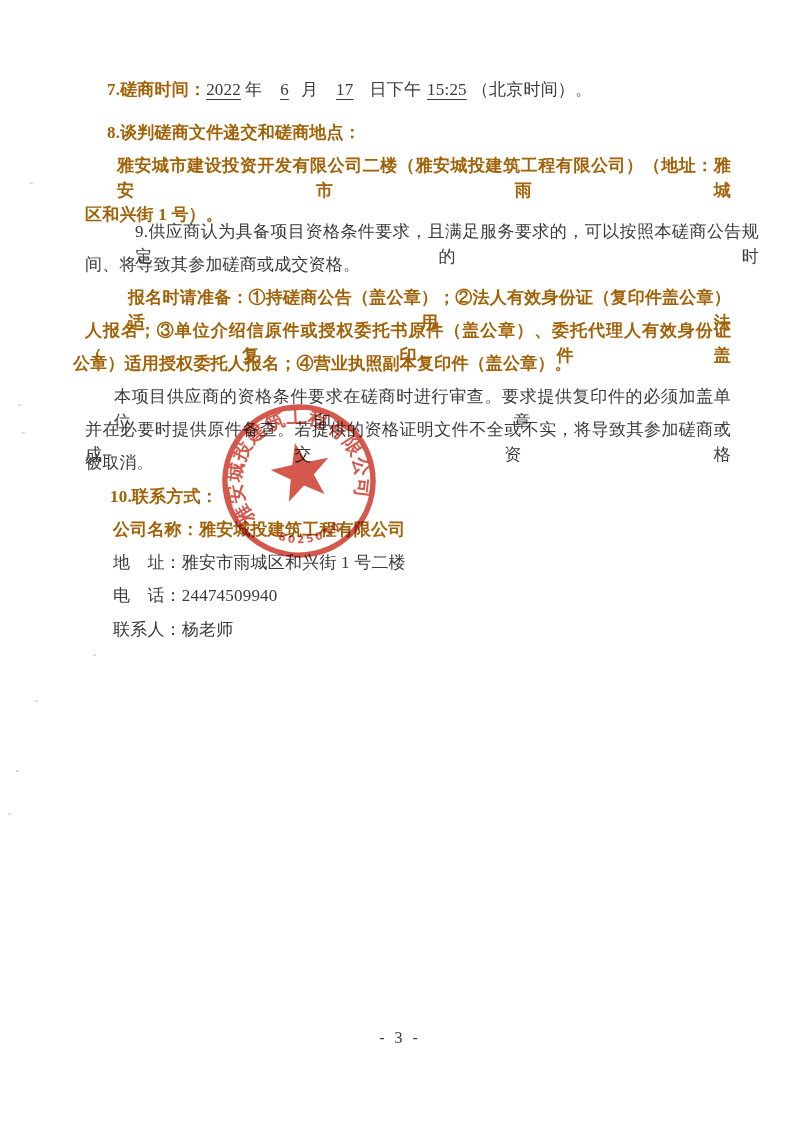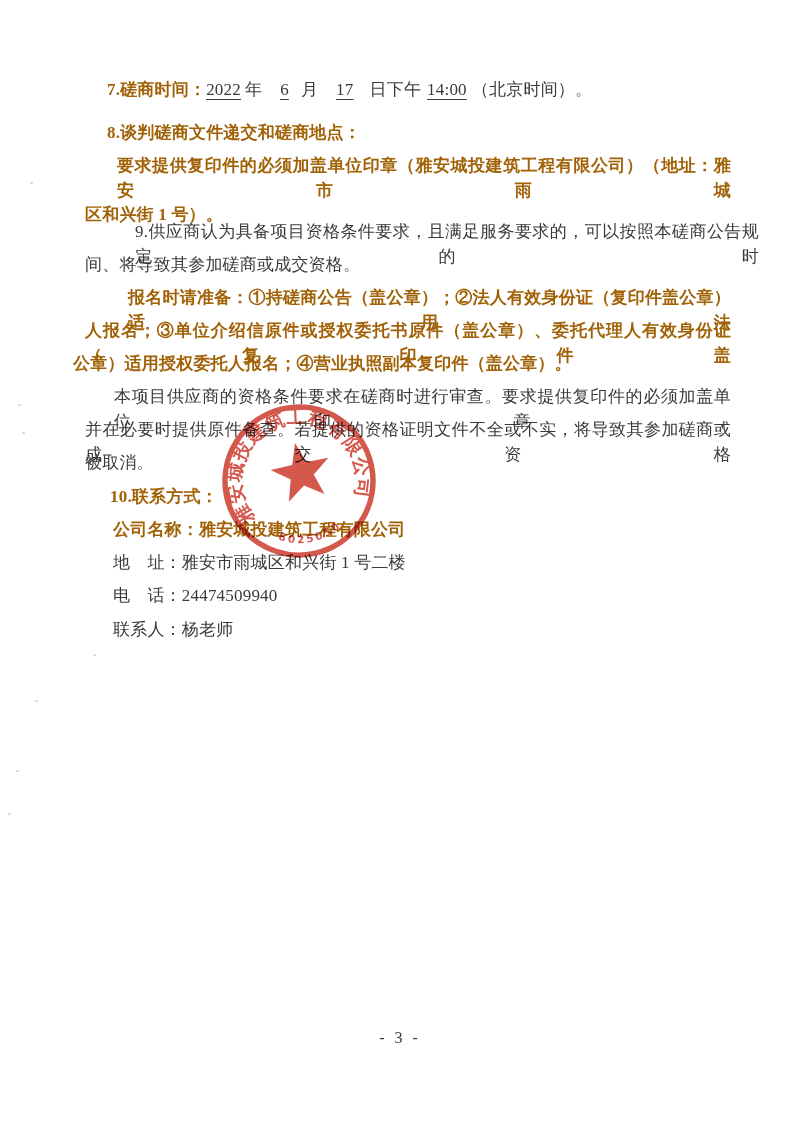--- a/index.html
+++ b/index.html
@@ -59,25 +59,25 @@
     opacity:0.55;
     border-radius:1px;
   }
 </style>
 </head>
 <body>
 
 <div class="page">
 
   <div class="ln" style="top:77px;left:107px;">
-    <span class="b">7.磋商时间：</span><span class="ul">2022</span><span class="seg-gap">年</span><span class="ul pad-n">6</span><span class="seg-gap2">月</span><span class="ul pad-n">17</span><span class="seg-gap">日下午</span><span class="ul">14:00</span><span class="tail-gap">（北京时间）。</span>
+    <span class="b">7.磋商时间：</span><span class="ul">2022</span><span class="seg-gap">年</span><span class="ul pad-n">6</span><span class="seg-gap2">月</span><span class="ul pad-n">17</span><span class="seg-gap">日下午</span><span class="ul">15:25</span><span class="tail-gap">（北京时间）。</span>
   </div>
 
   <div class="ln b" style="top:120px;left:107px;">8.谈判磋商文件递交和磋商地点：</div>
-  <div class="ln b just" style="top:153px;left:117px;width:614px;">要求提供复印件的必须加盖单位印章（雅安城投建筑工程有限公司）（地址：雅安市雨城</div>
+  <div class="ln b just" style="top:153px;left:117px;width:614px;">雅安城市建设投资开发有限公司二楼（雅安城投建筑工程有限公司）（地址：雅安市雨城</div>
   <div class="ln b" style="top:202px;left:85px;">区和兴街 1 号）。</div>
   <div class="ln just" style="top:219px;left:107px;width:624px;margin-left:28px;">9.供应商认为具备项目资格条件要求，且满足服务要求的，可以按照本磋商公告规定的时</div>
   <div class="ln" style="top:252px;left:85px;">间、将导致其参加磋商或成交资格。</div>
   <div class="ln b just" style="top:285px;left:128px;width:603px;">报名时请准备：①持磋商公告（盖公章）；②法人有效身份证（复印件盖公章）适用法</div>
   <div class="ln b just" style="top:318px;left:85px;width:646px;">人报名；③单位介绍信原件或授权委托书原件（盖公章）、委托代理人有效身份证（复印件盖</div>
   <div class="ln b" style="top:351px;left:73px;">公章）适用授权委托人报名；④营业执照副本复印件（盖公章）。</div>
   <div class="ln just" style="top:384px;left:114px;width:617px;">本项目供应商的资格条件要求在磋商时进行审查。要求提供复印件的必须加盖单位印章，</div>
   <div class="ln just" style="top:417px;left:85px;width:646px;">并在必要时提供原件备查。若提供的资格证明文件不全或不实，将导致其参加磋商或成交资格</div>
   <div class="ln" style="top:450px;left:85px;">被取消。</div>
   <div class="ln b" style="top:484px;left:110px;">10.联系方式：</div>

